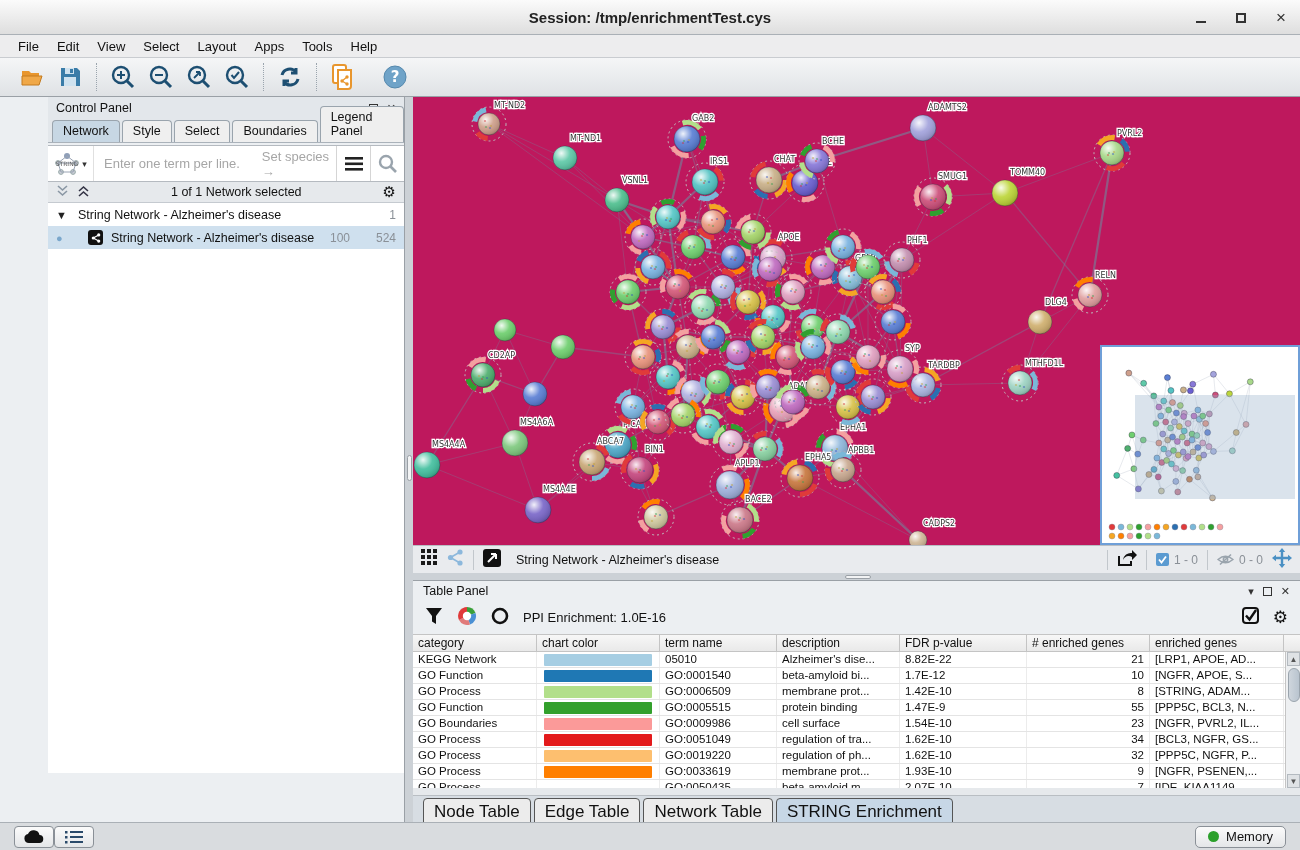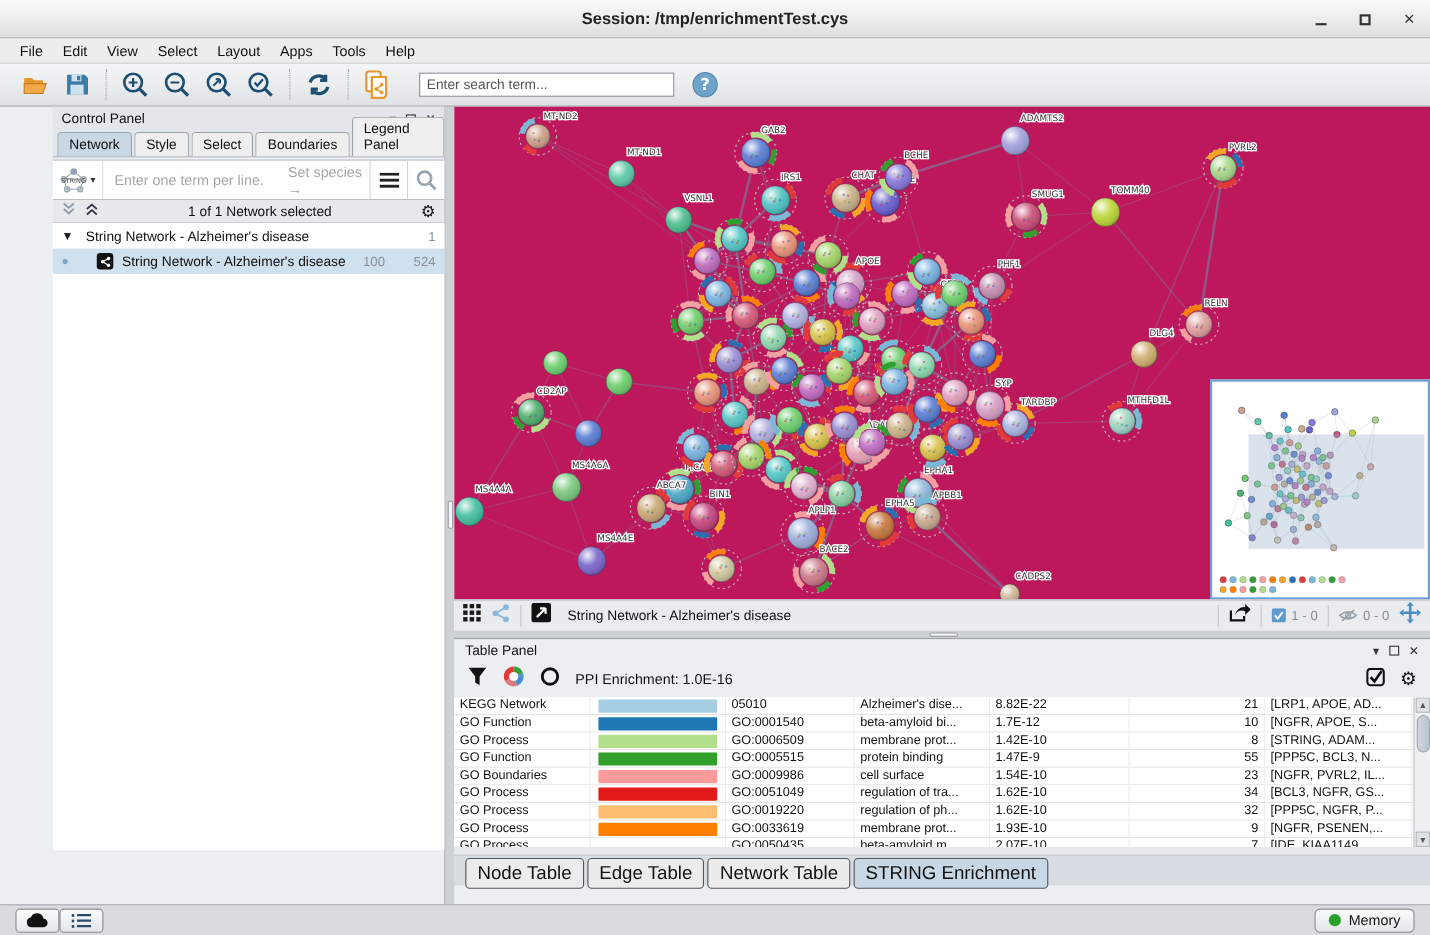--- a/index.html
+++ b/index.html
@@ -197,21 +197,20 @@
         <svg width="26" height="28" viewBox="0 0 26 28">
             <rect x="3" y="2" width="13" height="18" rx="2" fill="#fff" stroke="#e8962e" stroke-width="2"></rect>
             <path d="M8 7 h13 v16 a3 3 0 0 1-3 3 h-10z" fill="#fff" stroke="#e8962e" stroke-width="2"></path>
             <circle cx="12" cy="18" r="1.7" fill="#e8962e"></circle>
             <circle cx="17" cy="14" r="1.7" fill="#e8962e"></circle>
             <circle cx="17" cy="21" r="1.7" fill="#e8962e"></circle>
             <path d="M12 18 L17 14 M12 18 L17 21" stroke="#e8962e" stroke-width="1.3"></path>
           </svg>
       </span>
     </div>
-    <input class="search-input" placeholder="Enter search term..." style="">
     <span class="tb-btn help-btn">
       <svg width="24" height="24" viewBox="0 0 24 24">
           <circle cx="12" cy="12" r="11" fill="#6fa3c8"></circle>
           <circle cx="12" cy="12" r="11" fill="none" stroke="#5588ad"></circle>
           <text x="12" y="17" font-size="15" font-weight="bold" fill="#fff" text-anchor="middle">?</text>
         </svg>
     </span>
   </div>
 
   <div class="control-panel">
@@ -2160,20 +2159,29 @@
           </svg></span>
       <span class="ppi-label">PPI Enrichment: 1.0E-16</span>
       <span class="tp-right">
         <span><svg width="17" height="17" viewBox="0 0 17 17">
               <rect x="1" y="1" width="15" height="15" rx="3" fill="none" stroke="#111" stroke-width="2"></rect>
               <path d="M4 8.5 l3.5 4 L14 3" stroke="#111" stroke-width="2.4" fill="none"></path>
             </svg></span>
         <span style="font-size:17px;color:#111;">⚙</span>
       </span>
     </div>
+    <div class="grid-header" id="grid-header">
+        <span class="gh-cell" style="width: 124px;">category</span>
+        <span class="gh-cell" style="width: 123px;">chart color</span>
+        <span class="gh-cell" style="width: 117px;">term name</span>
+        <span class="gh-cell" style="width: 123px;">description</span>
+        <span class="gh-cell" style="width: 127px;">FDR p-value</span>
+        <span class="gh-cell" style="width: 123px;"># enriched genes</span>
+        <span class="gh-cell" style="width: 134px;">enriched genes</span>
+      </div>
     <div class="grid-rows" id="grid-rows">
       <div class="grid-row">
           <span class="gr-cell" style="width: 124px;">KEGG Network</span>
           <span class="gr-cell" style="width: 123px;">
             <div class="swatch" style="background: rgb(166, 206, 227);"></div>
           </span>
           <span class="gr-cell" style="width: 117px;">05010</span>
           <span class="gr-cell" style="width: 123px;">Alzheimer's dise...</span>
           <span class="gr-cell" style="width: 127px;">8.82E-22</span>
           <span class="gr-cell" style="width: 123px; text-align: right;">21</span>

